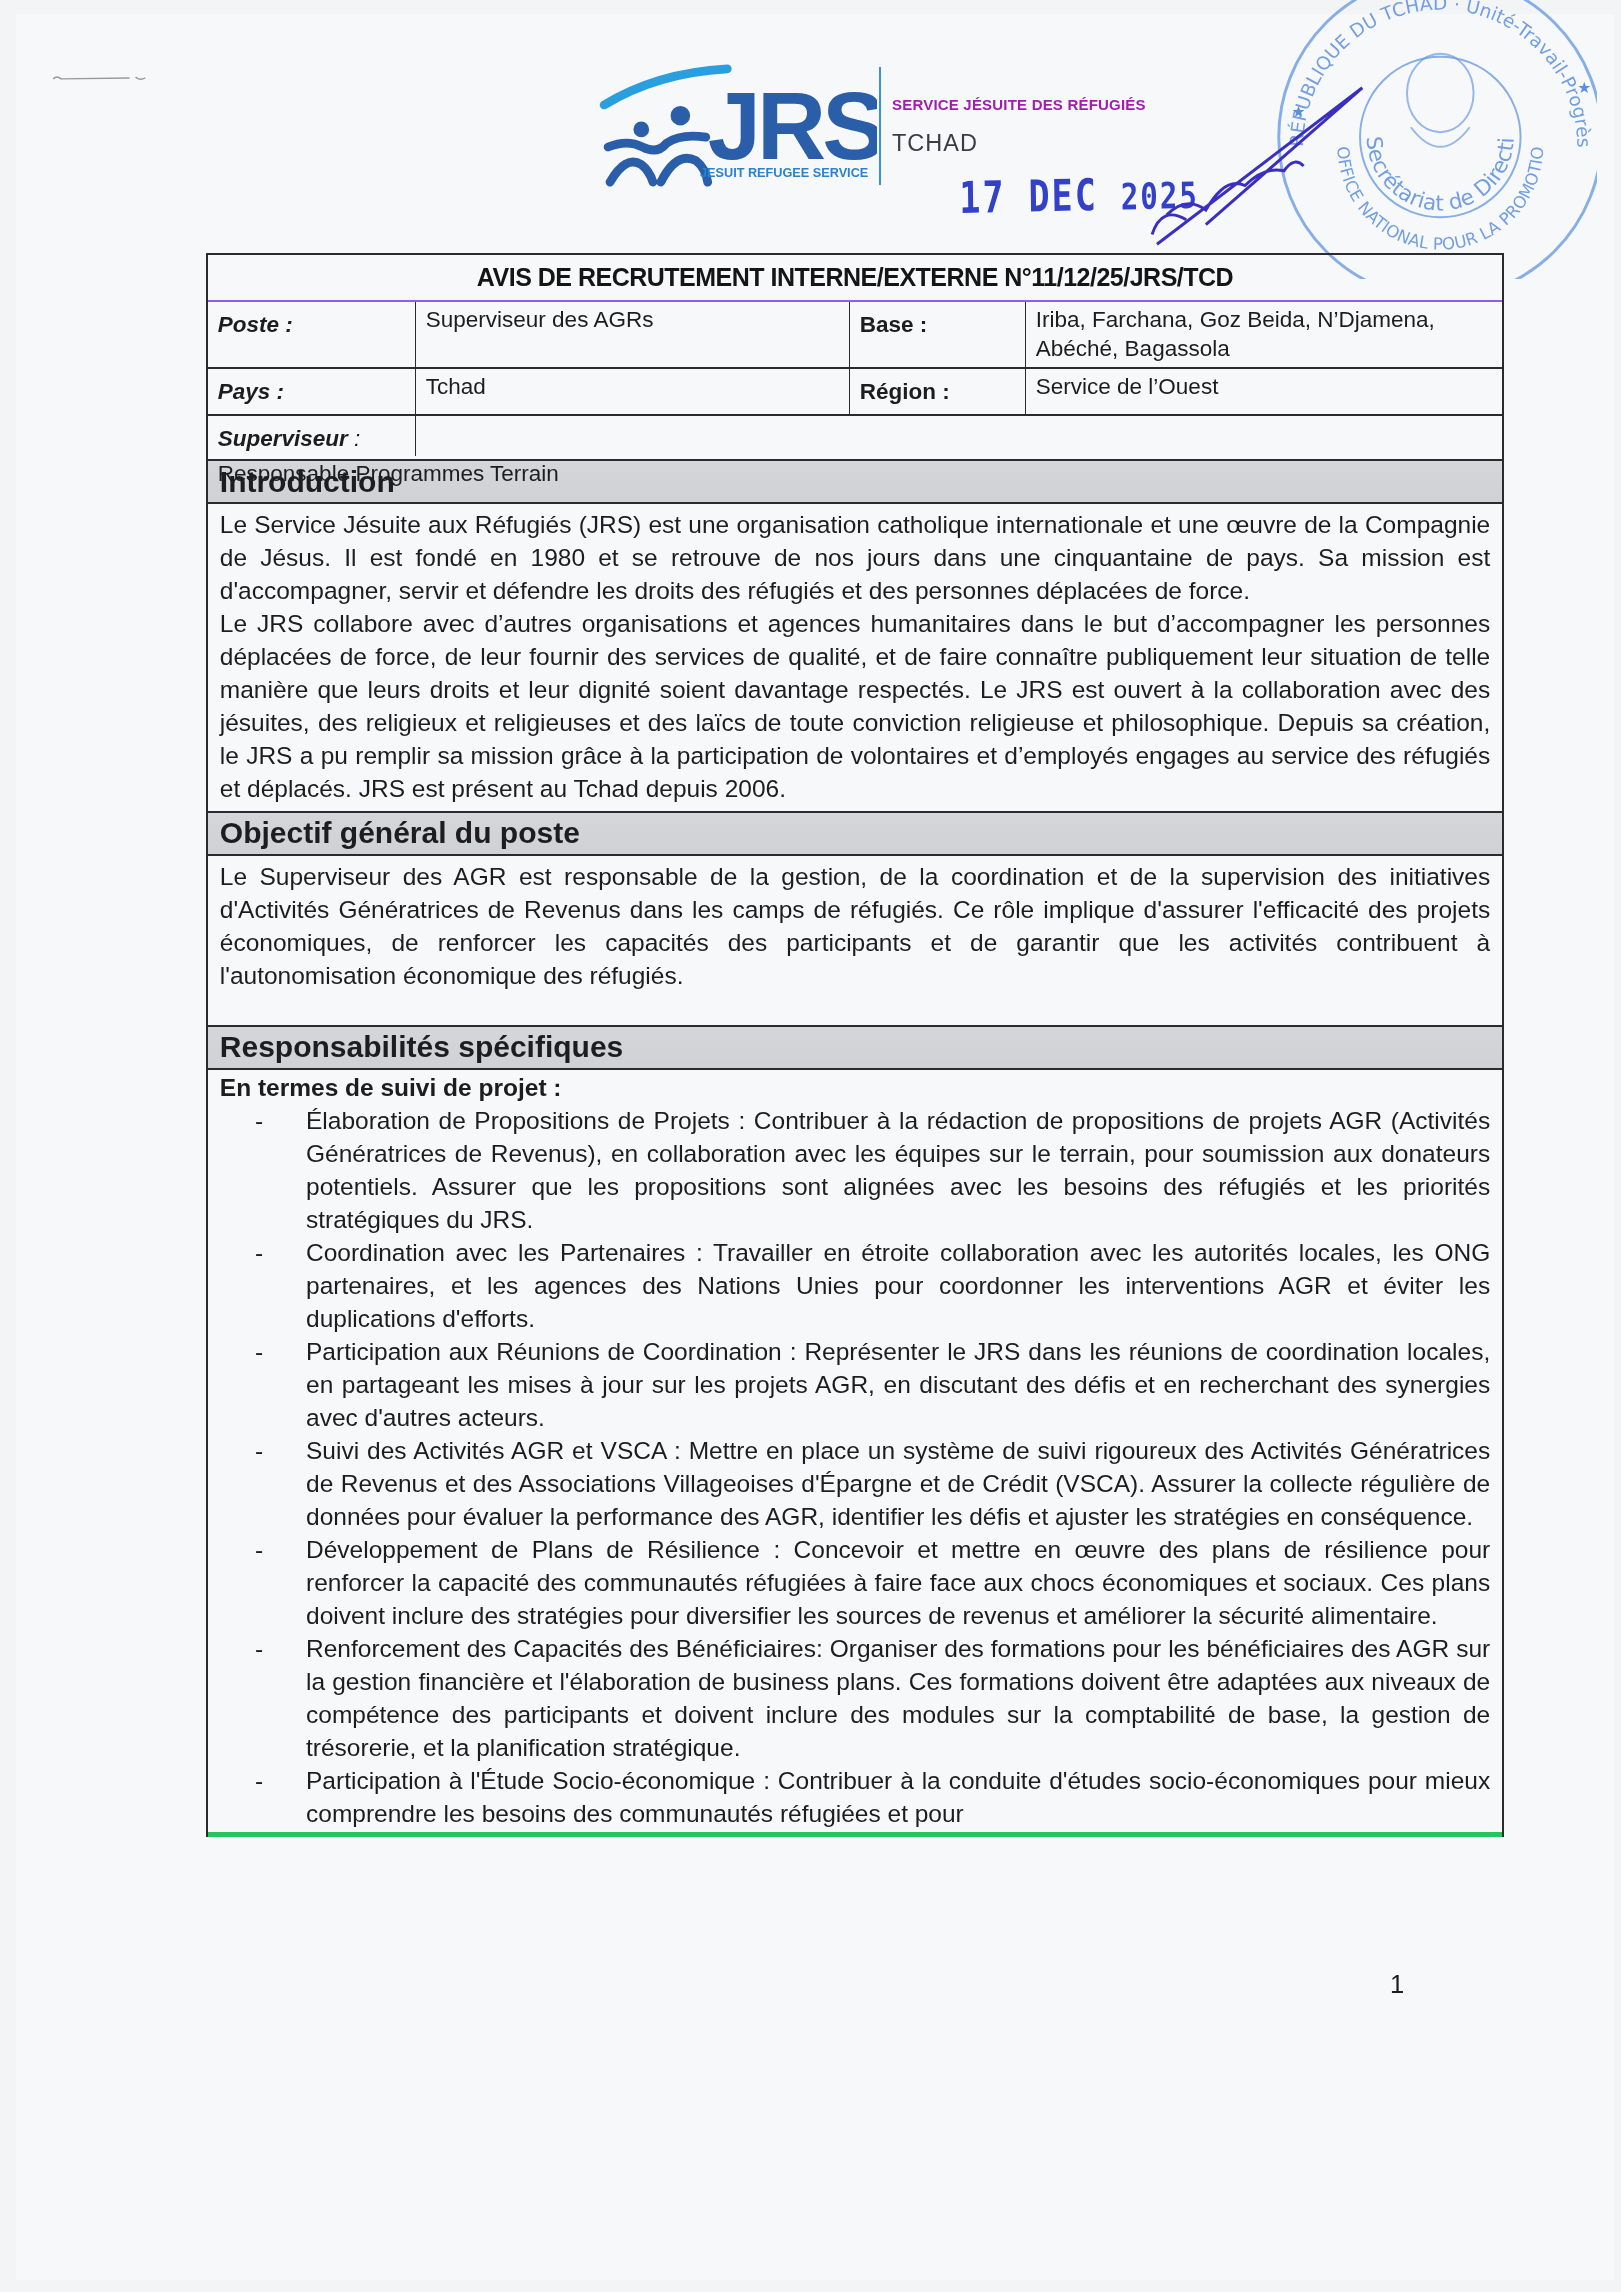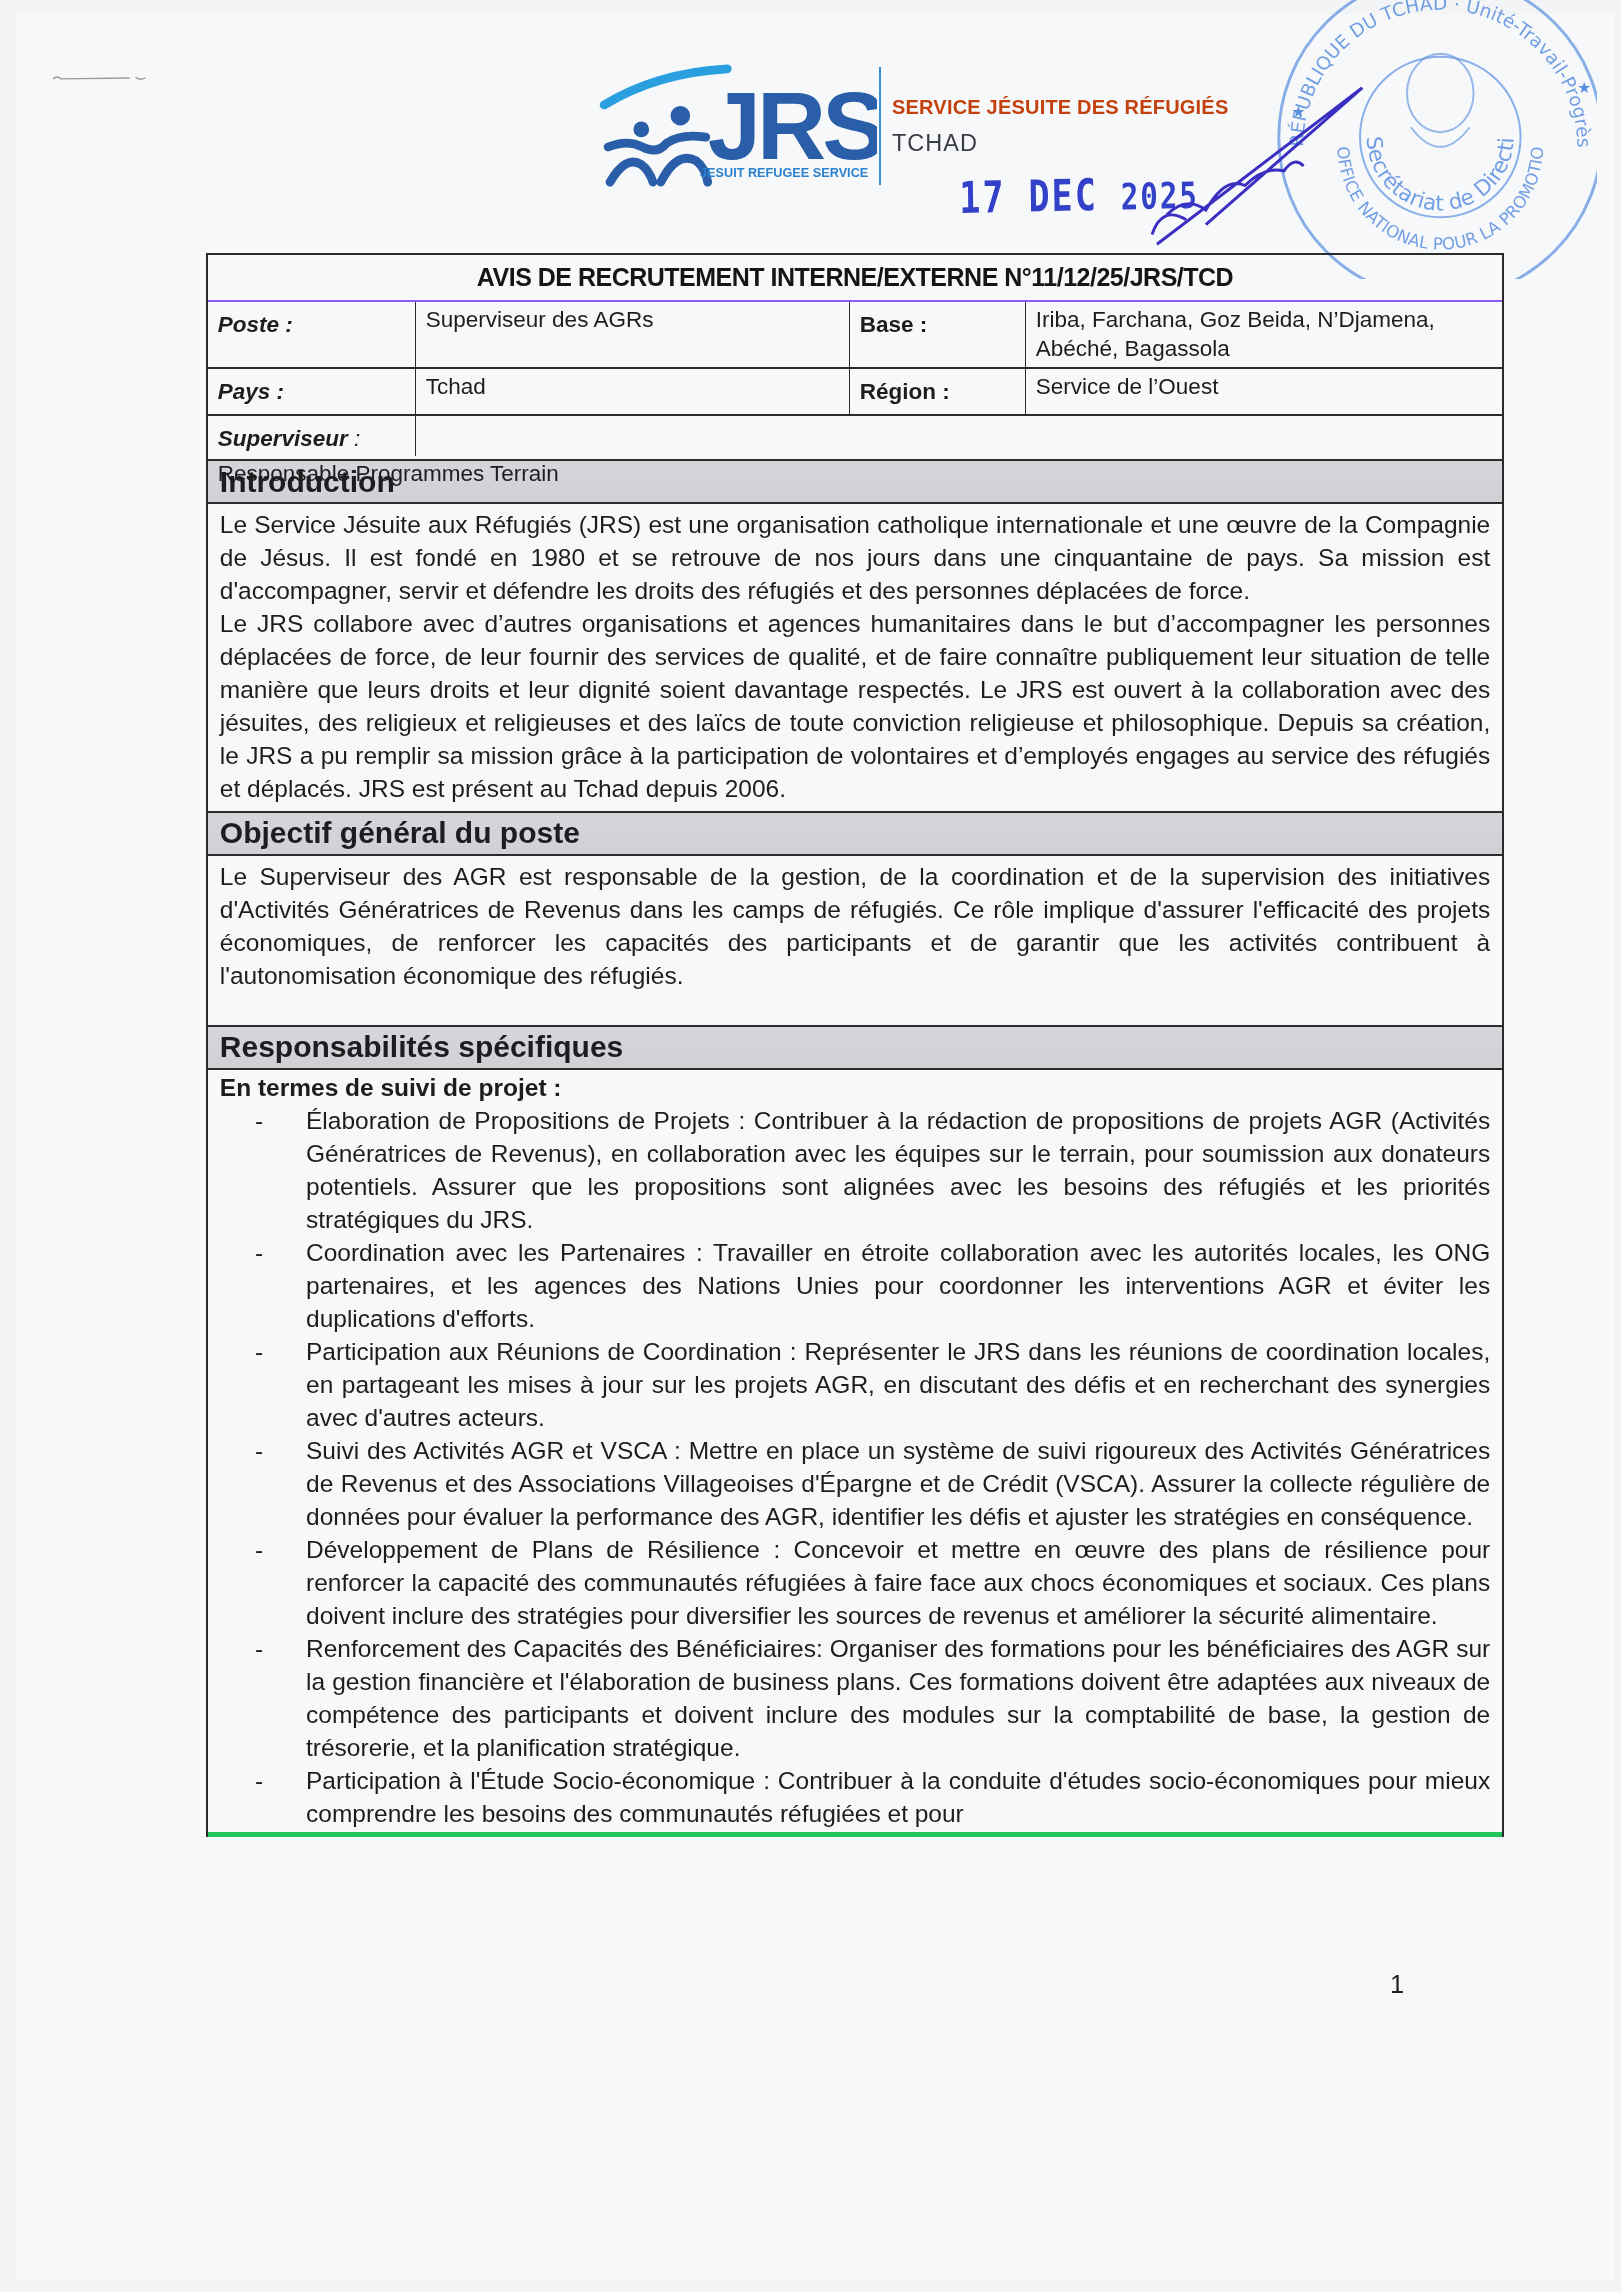--- a/index.html
+++ b/index.html
@@ -15,21 +15,21 @@
     position: absolute; left: 15.7px; top: 13.7px; width: 1598px; height: 2266px;
     background: #f7f8fa;
   }
   .scan-mark { position: absolute; left: 35px; top: 54px; width: 118px; height: 9.8px; }
   .scan-mark svg { width: 118px; height: 9.8px; }
 
   
   .logo-area { position: absolute; left: 598px; top: 61px; width: 510px; height: 127px; }
   .logo-graphic { position: absolute; left: 0; top: 0; width: 279px; height: 127px; }
   .logo-divider { position: absolute; left: 281px; top: 5.9px; width: 2px; height: 118px; background: #3d8fd4; }
-  .logo-tag1 { position: absolute; left: 294px; top: 35px; font-size: 20px; font-weight: bold; color: #c2410c; letter-spacing: 0.2px; white-space: nowrap; font-family: "Liberation Sans", sans-serif;}
+  .logo-tag1 { position: absolute; left: 294px; top: 35px; font-size: 15px; font-weight: bold; color: #a21caf; letter-spacing: 0.2px; white-space: nowrap; font-family: "Liberation Sans", sans-serif;}
   .logo-tag2 { position: absolute; left: 294px; top: 69px; font-size: 23.5px; color: #3a3d45; letter-spacing: 1px; font-family: "Liberation Sans", sans-serif;}
   .logo-sub { position: absolute; left: 102px; top: 105px; font-size: 12.7px; font-weight: bold; color: #2a82cf; white-space: nowrap; font-family: "Liberation Sans", sans-serif;}
 
   .date-stamp {
     position: absolute; left: 959px; top: 173px;
     font-family: "DejaVu Sans Mono", "Liberation Mono", monospace;
     font-weight: bold; color: #3340c8; font-size: 35px; letter-spacing: 2px;
     transform: scaleY(1.25) rotate(-1deg); transform-origin: left top;
     white-space: nowrap;
   }

